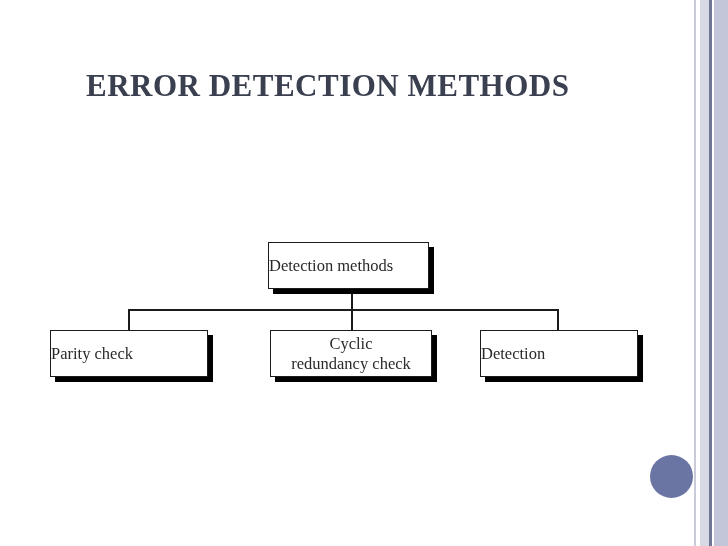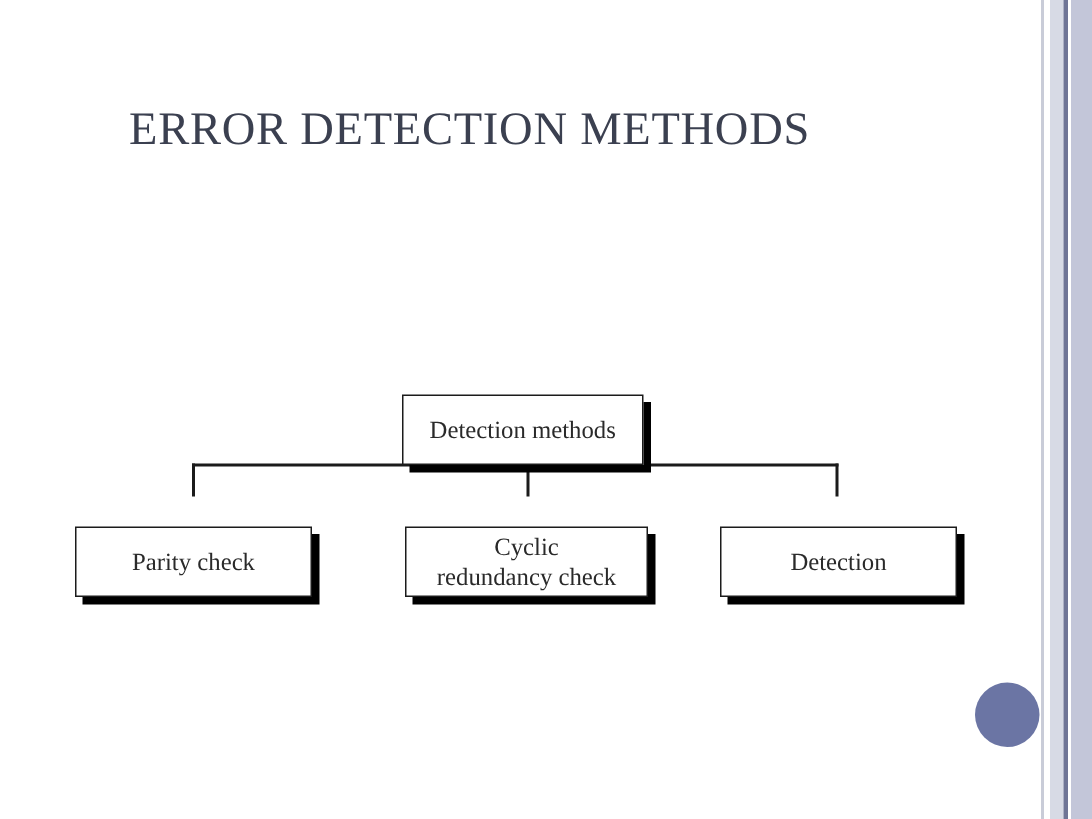--- a/index.html
+++ b/index.html
@@ -46,21 +46,21 @@
 
   
   #slide-title {
     position: absolute;
     left: 86px;
     top: 66px;
     width: 540px;
     color: #3b4050;
     font-family: "Liberation Serif", "DejaVu Serif", serif;
     font-size: 31px;
-    font-weight: normal;
+    font-weight: bold;
     font-variant: small-caps;
     letter-spacing: 0.5px;
     line-height: 40px;
     white-space: nowrap;
   }
 
   
   #diagram {
     position: absolute;
     left: 0;
@@ -70,23 +70,22 @@
   }
 
   .node {
     position: absolute;
     box-sizing: border-box;
     background: #ffffff;
     border: 1.6px solid #1b1b1b;
     box-shadow: 5px 5px 0 0 #000000;
     display: flex;
     align-items: center;
-    justify-content: center;
+    justify-content: flex-start;
     z-index: 3;
-    margin-top: 21px;
   }
   .node-label {
     color: #2a2a2a;
     font-family: "Liberation Serif", "DejaVu Serif", serif;
     font-size: 16.5px;
     line-height: 20px;
     text-align: center;
     white-space: nowrap;
   }
 

